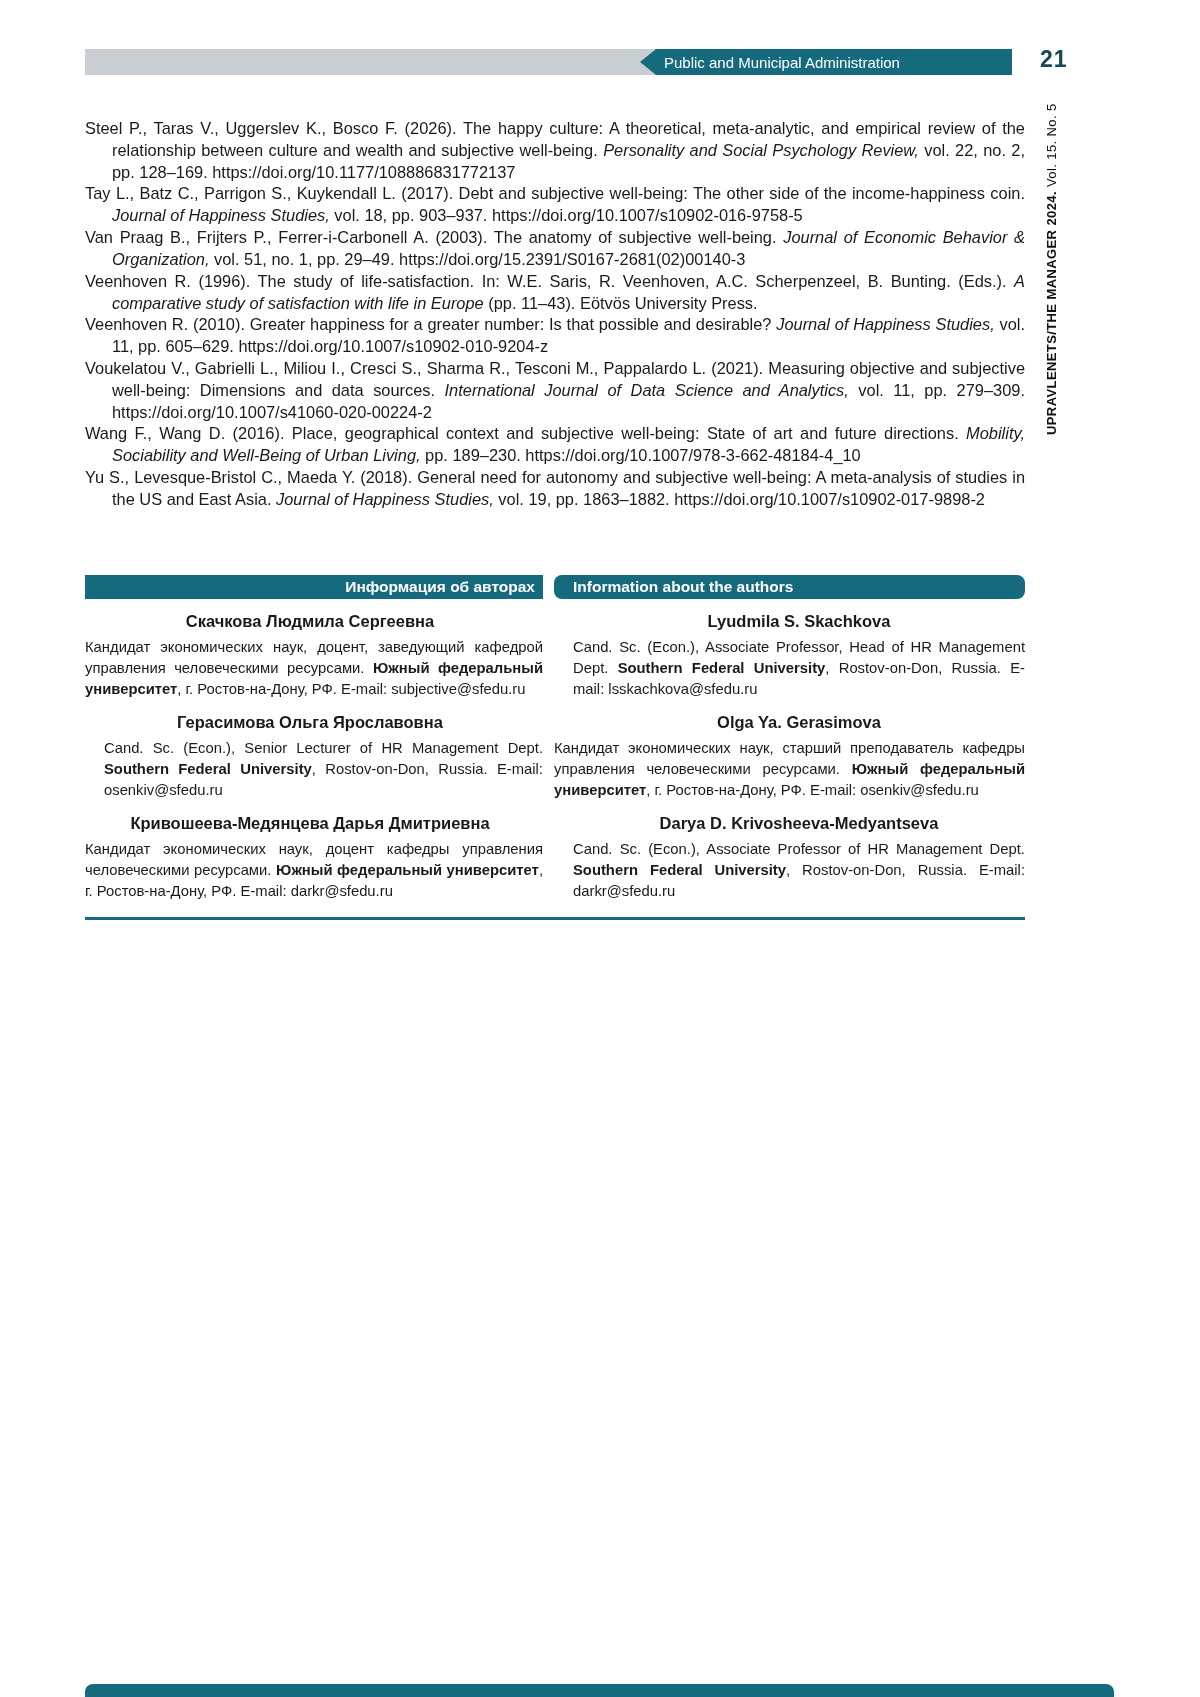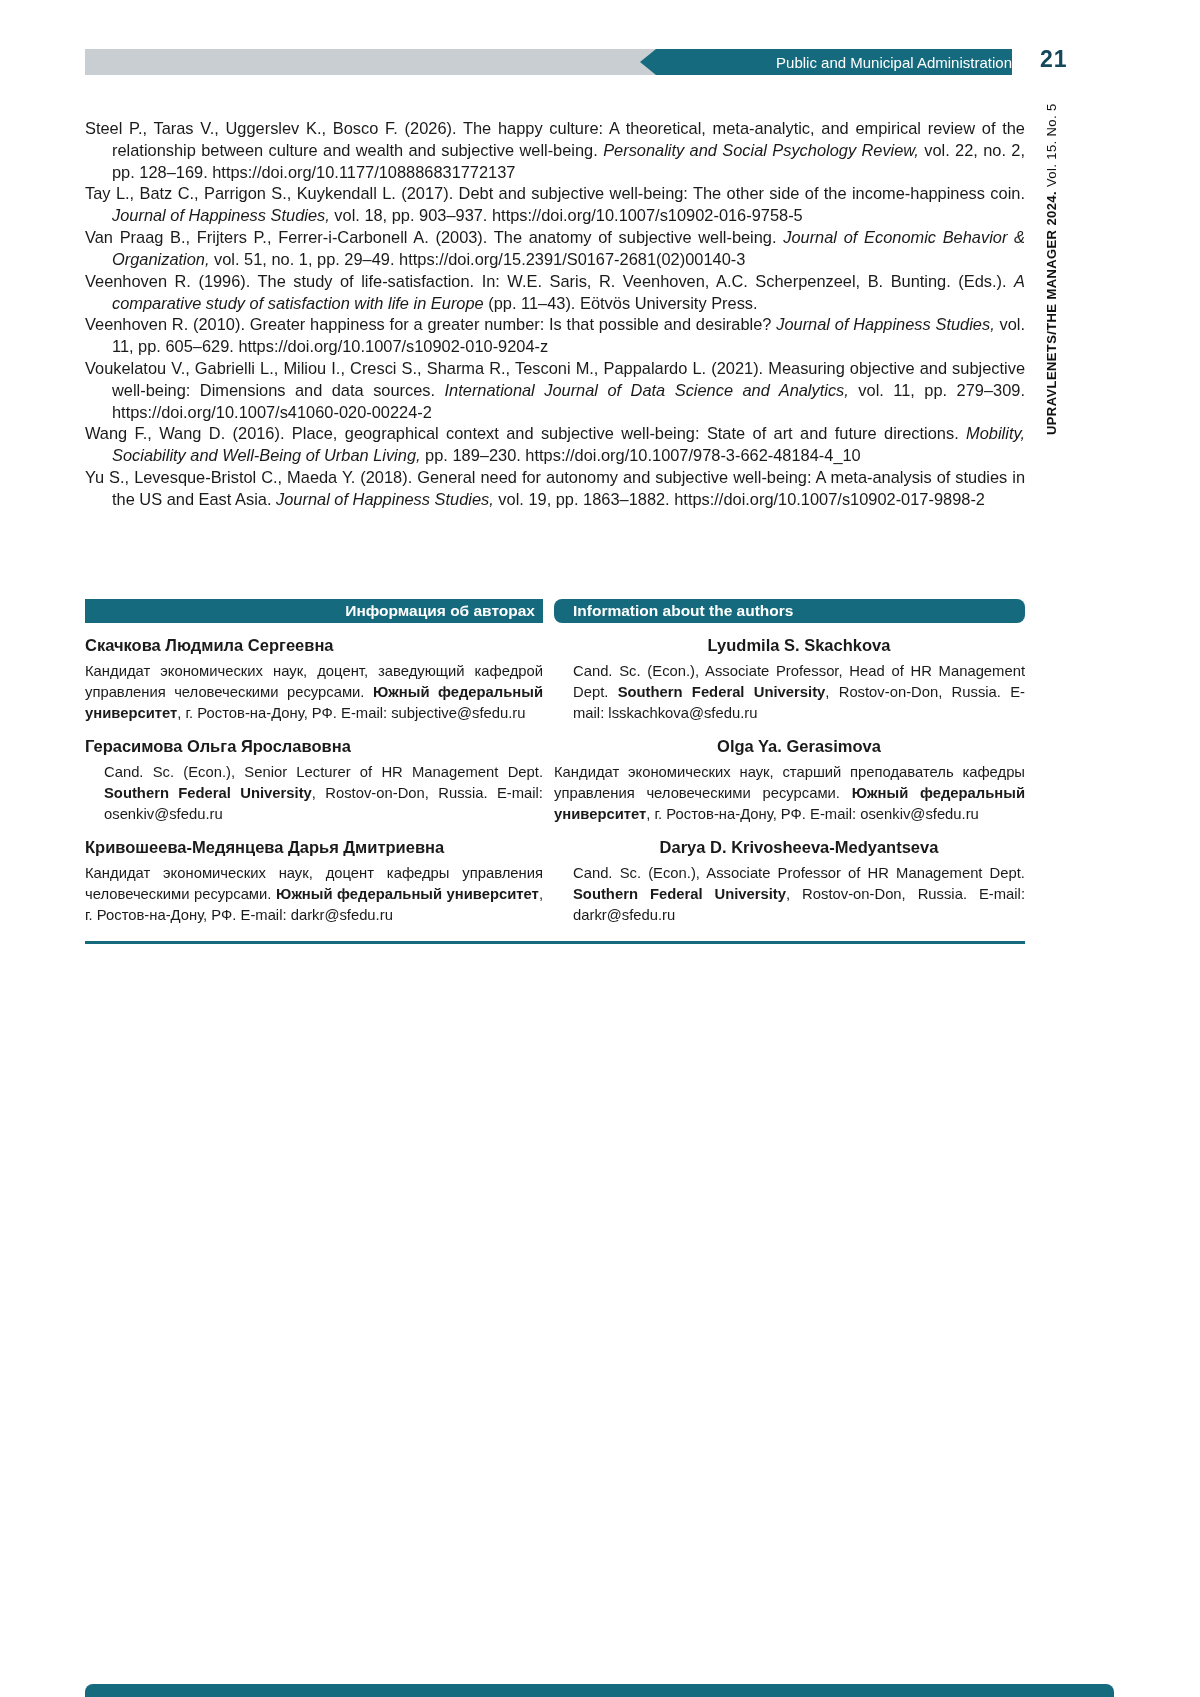--- a/index.html
+++ b/index.html
@@ -16,21 +16,21 @@
   }
 
   
   .header { position: absolute; top: 49px; left: 85px; width: 927px; height: 26px; display: flex; }
   .header-gray { flex: 1; background: var(--header-gray, #c9ced3); }
   .header-teal {
     width: 372px; margin-left: -16px;
     background: var(--accent-teal, #156b7d);
     clip-path: polygon(0 50%, 16px 0, 100% 0, 100% 100%, 16px 100%);
     color: #fff; font-size: 15px;
-    display: flex; align-items: center; justify-content: flex-end;
+    display: flex; align-items: center; justify-content: flex-start;
     padding-left: 24px;
   }
   .page-number {
     position: absolute; top: 46px; left: 1040px;
     font-size: 23px; font-weight: bold; color: var(--page-number, #14485a);
     letter-spacing: 1px;
   }
 
   
   .sidebar-vertical {
@@ -45,31 +45,31 @@
 
   
   .content { position: absolute; left: 85px; top: 118px; width: 940px; }
   .references .ref {
     font-size: 16.4px; line-height: 1.33;
     text-align: justify;
     padding-left: 27px; text-indent: -27px;
   }
 
   
-  .authors-table { margin-top: 88px; }
+  .authors-table { margin-top: 64px; }
   .trow { display: grid; grid-template-columns: 458px 1fr; column-gap: 11px; }
   .th {
     background: var(--accent-teal, #156b7d);
     color: #fff; font-weight: bold; font-size: 15.5px;
     height: 24px; line-height: 24px;
   }
   .th-ru { text-align: right; padding-right: 8px; }
   .th-en { padding-left: 19px; border-radius: 8px; }
   .name { font-weight: bold; font-size: 16.5px; padding-top: 13px; padding-bottom: 6px; text-align: center; }
-  .name.ru { text-align: left; padding-right: 8px; }
+  .name.ru { text-align: center; padding-right: 8px; }
   .name.en { padding-left: 19px; }
   .bio { font-size: 14.8px; line-height: 1.42; text-align: justify; }
   .bio.en { padding-left: 19px; }
   .bottom-rule { margin-top: 15px; height: 3px; background: var(--accent-teal, #156b7d); }
 
   
   .footer-bar {
     position: absolute; left: 85px; bottom: 0;
     width: 1029px; height: 13px;
     background: var(--accent-teal, #156b7d);

